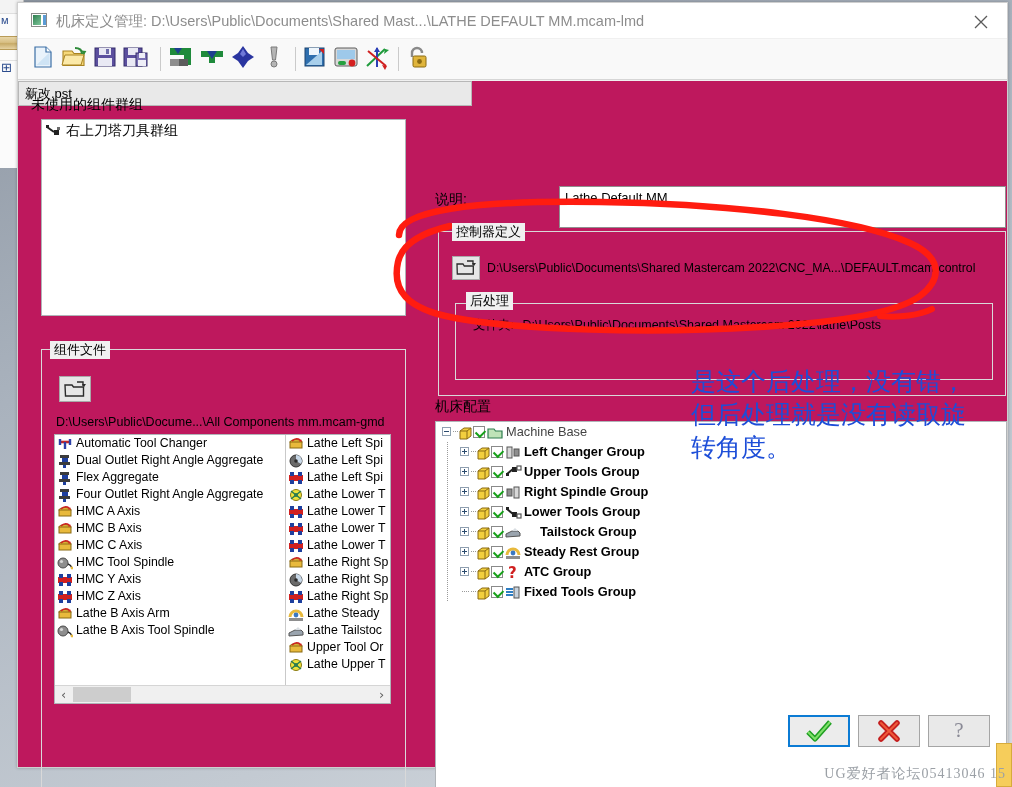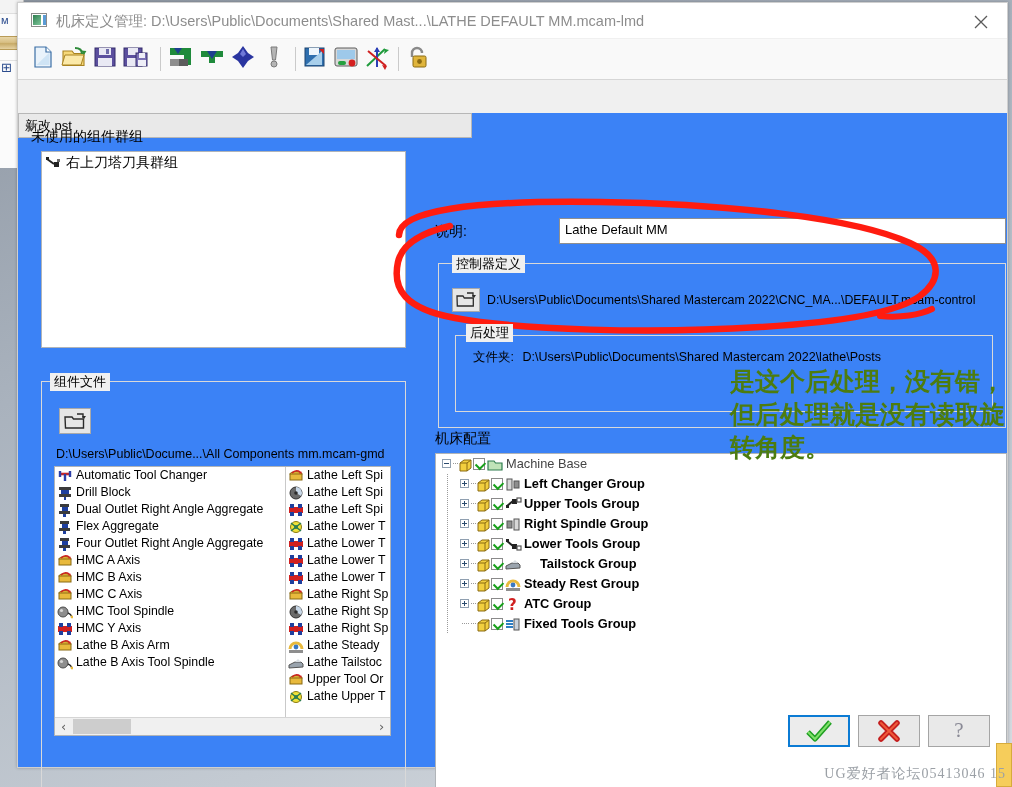--- a/index.html
+++ b/index.html
@@ -42,21 +42,21 @@
                cursor:default; }
   #btn-close svg { position:absolute; left:18px; top:11px; }
 
   
   #toolbar { height:41px; background:#f9f9f9; border-bottom:1px solid #d6d6d6;
              position:relative; }
   .tb-item { position:absolute; top:5px; width:30px; height:30px; cursor:default; }
   .tb-sep  { position:absolute; top:8px; width:1px; height:24px; background:#cacaca; }
 
   
-  #content { position:absolute; left:0; top:78px; right:0; bottom:0; background:#3b82f6;margin-top:32px; }
+  #content { position:absolute; left:0; top:78px; right:0; bottom:0; background:#be185d; }
 
   
   .grp-label { position:absolute; font-size:13px; color:#000; background:#f0f0f0;
                padding:0 4px; z-index:2; white-space:nowrap;}
   .grp-box { position:absolute; border:1px solid #d9d9d9; }
   .listbox { position:absolute; background:#fff; border:1px solid #b0b4b8; overflow:hidden; }
   .field { position:absolute; background:#fff; border:1px solid #8f8f8f; }
   .field span { position:absolute; left:5px; top:3px; font-size:13px; }
   .folder-btn { position:absolute; background:#e6e6e6; border:1px solid #a9a9a9; cursor:default; }
   .static { position:absolute; white-space:nowrap; }
@@ -83,21 +83,21 @@
   #complist-hscroll { position:absolute; left:0; bottom:0; width:100%; height:18px;
                       background:#f0f0f0; border-top:1px solid #d5d5d5; }
   #complist-hscroll .arrow { position:absolute; top:0; width:17px; height:17px;
                              font-size:13px; color:#606060; text-align:center; line-height:17px;
                              font-family:"DejaVu Sans",sans-serif; cursor:default; }
   #complist-hscroll .thumb { position:absolute; left:18px; top:1px; width:58px; height:15px;
                              background:#cdcdcd; cursor:default; }
 
   
   #desc-label { left:417px; top:110px; font-size:14px; padding:0; }
-  #desc-field { left:541px; top:105px; width:447px; height:26px; }
+  #desc-field { left:541px; top:105px; width:447px; height:42px; }
   #ctrl-box   { left:420px; top:150px; width:568px; height:165px; }
   #ctrl-label { left:434px; top:142px; }
   #ctrl-btn   { left:434px; top:175px; width:28px; height:24px; }
   #ctrl-path  { left:469px; top:180px; font-size:12.3px; }
   #post-box   { left:437px; top:222px; width:538px; height:77px; }
   #post-label { left:448px; top:211px; font-size:13px; }
   #post-folder{ left:455px; top:236px; font-size:12.5px; }
   #post-combo { left:477px; top:262px; width:454px; height:25px;
                 background:#e9e9e9; border:1px solid #b7b7b7; }
   #post-combo span { position:absolute; left:7px; top:4px; font-size:13px; }
@@ -132,22 +132,22 @@
   #ok-btn     { right:157px; border:2px solid #0b7bd4; background:#ececec; }
   #cancel-btn { right:87px; }
   #help-btn   { right:17px; }
   .dlg-btn svg { position:absolute; left:50%; top:50%; transform:translate(-50%,-50%); }
   #help-btn span { position:absolute; left:0; right:0; top:2px; text-align:center;
                    font-size:21px; color:#8a8a96; font-family:"Liberation Serif",serif; }
 
   
   #annot { position:absolute; left:0; top:0; width:1012px; height:787px;
            pointer-events:none; }
-  #annot-text { position:absolute; left:730px; top:365px; width:280px;
-                color:#4d7c0f; font-size:25px; line-height:33px; font-weight:700;
+  #annot-text { position:absolute; left:691px; top:365px; width:280px;
+                color:#1d4ed8; font-size:25px; line-height:33px; font-weight:400;
                 font-family:"DejaVu Sans",sans-serif; letter-spacing:0px; }
 
   
   #watermark { position:absolute; right:6px; bottom:4px; font-size:14px; color:#9ba0a6;
                font-family:"Liberation Serif",serif; letter-spacing:1px; white-space:nowrap; }
   #wm-badge { position:absolute; right:0px; bottom:0px; width:16px; height:44px;
               background:#f6cd5b; border:1px solid #d7ab3b; }
 </style>
 </head>
 <body>
@@ -319,26 +319,20 @@
 
     <div class="listbox" id="complist">
       <div class="cols">
         <div class="col left" id="complist-left">
             <div class="cl-row"><span class="ico"><svg width="16" height="14" viewBox="0 0 16 14">
                   <path d="M2 5 h12" stroke="#c1272d" stroke-width="2.6"></path>
                   <path d="M3 2 v6 M13 2 v6" stroke="#2b3fa8" stroke-width="2.4"></path>
                   <path d="M8 5 v7" stroke="#2b3fa8" stroke-width="2.4"></path>
                 </svg></span><span>Automatic Tool Changer</span></div>
             <div class="cl-row"><span class="ico"><svg width="16" height="14" viewBox="0 0 16 14">
-                  <rect x="2" y="1" width="12" height="3" fill="#3b3b3b"></rect>
-                  <rect x="4" y="4" width="8" height="4" fill="#1e3f9e"></rect>
-                  <rect x="2" y="8" width="12" height="3" fill="#3b3b3b"></rect>
-                  <rect x="7" y="11" width="2" height="3" fill="#1e3f9e"></rect>
-                </svg></span><span>Drill Block</span></div>
-            <div class="cl-row"><span class="ico"><svg width="16" height="14" viewBox="0 0 16 14">
                   <rect x="3" y="1" width="9" height="3" fill="#3b3b3b"></rect>
                   <rect x="5" y="4" width="6" height="4" fill="#1e3f9e"></rect>
                   <rect x="2" y="8" width="11" height="3" fill="#3b3b3b"></rect>
                   <rect x="6" y="11" width="3" height="3" fill="#1e3f9e"></rect>
                 </svg></span><span>Dual Outlet Right Angle Aggregate</span></div>
             <div class="cl-row"><span class="ico"><svg width="16" height="14" viewBox="0 0 16 14">
                   <rect x="3" y="1" width="9" height="3" fill="#3b3b3b"></rect>
                   <rect x="5" y="4" width="6" height="4" fill="#1e3f9e"></rect>
                   <rect x="2" y="8" width="11" height="3" fill="#3b3b3b"></rect>
                   <rect x="6" y="11" width="3" height="3" fill="#1e3f9e"></rect>
@@ -373,20 +367,27 @@
                   <path d="M11 8 q3 1 4 4" stroke="#2a2a2a" stroke-width="1.4" fill="none"></path>
                   <circle cx="15" cy="12" r="1.4" fill="#e8b93c"></circle>
                 </svg></span><span>HMC Tool Spindle</span></div>
             <div class="cl-row"><span class="ico"><svg width="16" height="14" viewBox="0 0 16 14">
                   <rect x="1" y="4" width="14" height="6" fill="#d02020"></rect>
                   <rect x="2" y="1" width="4" height="4" fill="#1e3f9e"></rect>
                   <rect x="10" y="1" width="4" height="4" fill="#1e3f9e"></rect>
                   <rect x="2" y="9" width="4" height="4" fill="#1e3f9e"></rect>
                   <rect x="10" y="9" width="4" height="4" fill="#1e3f9e"></rect>
                 </svg></span><span>HMC Y Axis</span></div>
+            <div class="cl-row"><span class="ico"><svg width="16" height="14" viewBox="0 0 16 14">
+                  <rect x="1" y="4" width="14" height="6" fill="#d02020"></rect>
+                  <rect x="2" y="1" width="4" height="4" fill="#1e3f9e"></rect>
+                  <rect x="10" y="1" width="4" height="4" fill="#1e3f9e"></rect>
+                  <rect x="2" y="9" width="4" height="4" fill="#1e3f9e"></rect>
+                  <rect x="10" y="9" width="4" height="4" fill="#1e3f9e"></rect>
+                </svg></span><span>HMC Z Axis</span></div>
             <div class="cl-row"><span class="ico"><svg width="16" height="14" viewBox="0 0 16 14">
                   <ellipse cx="8" cy="5" rx="6" ry="2.4" fill="#e8b93c" stroke="#8a6a12"></ellipse>
                   <rect x="2" y="5" width="12" height="6" fill="#e8b93c" stroke="#8a6a12"></rect>
                   <path d="M4 4 q4 -4 8 -1" stroke="#d02020" stroke-width="1.6" fill="none"></path>
                   <path d="M13 2 l1 2.5 l-3 0 z" fill="#d02020"></path>
                 </svg></span><span>Lathe B Axis Arm</span></div>
             <div class="cl-row"><span class="ico"><svg width="16" height="14" viewBox="0 0 16 14">
                   <circle cx="6" cy="7" r="5" fill="#8e8e8e" stroke="#4a4a4a"></circle>
                   <circle cx="4.5" cy="5.5" r="1.6" fill="#d8d8d8"></circle>
                   <path d="M11 8 q3 1 4 4" stroke="#2a2a2a" stroke-width="1.4" fill="none"></path>

